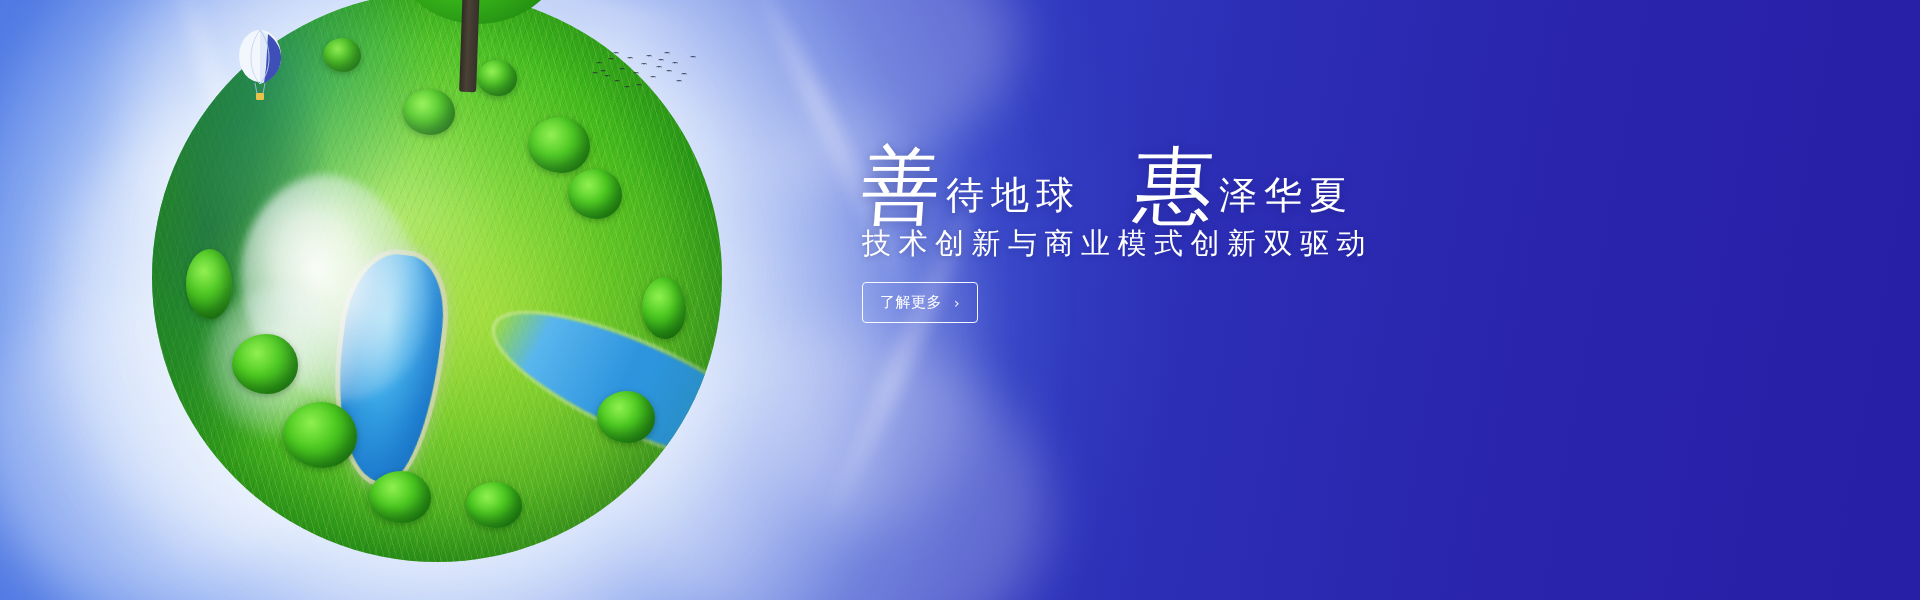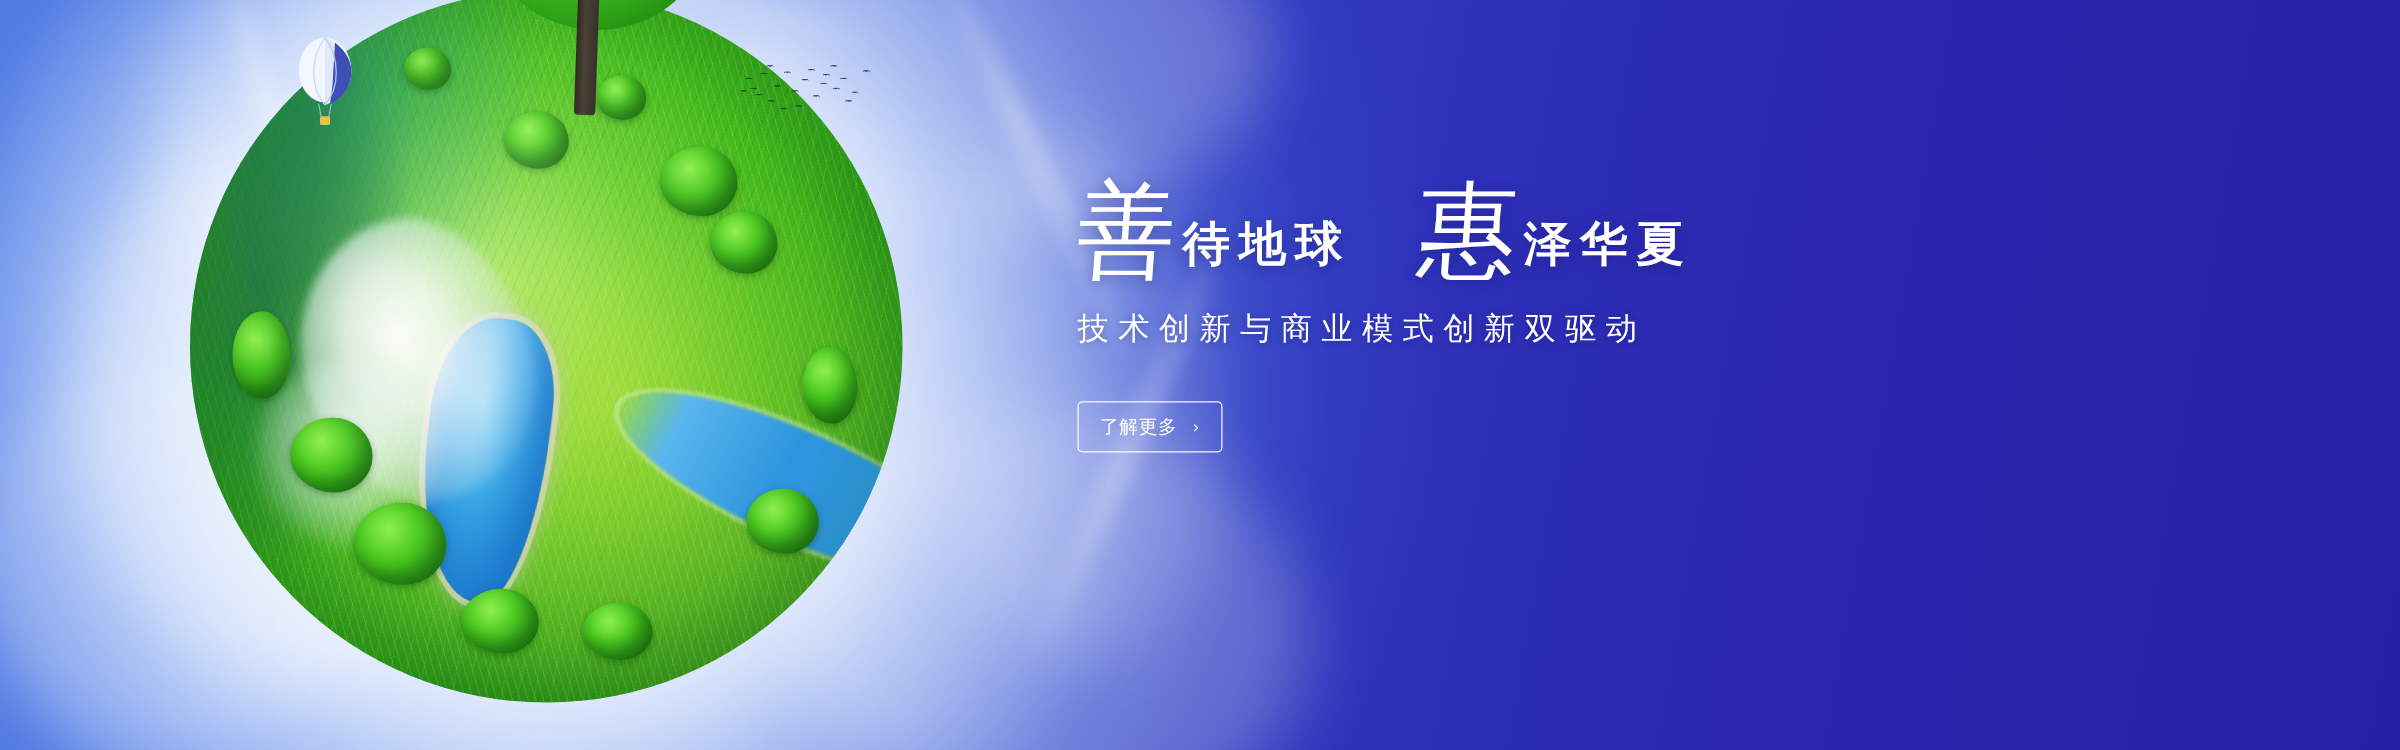--- a/index.html
+++ b/index.html
@@ -237,44 +237,43 @@
     letter-spacing:0;
     transform:skewX(-4deg) scaleY(1.06);
     margin-right:6px;
     padding-bottom:2px;
   }
   .small-chars {
     font-family:"DejaVu Serif","Liberation Serif",serif;
     font-size:38px;
     line-height:1;
     letter-spacing:7px;
-    font-weight:700;
+    font-weight:400;
     padding-bottom:10px;
   }
   #subtitle {
-    margin-top:22px;
     font-family:Liberation Serif, serif;
-    font-size:25px;
+    font-size:29px;
     letter-spacing:7.5px;
     font-weight:400;
     color:#ffffff;
     text-shadow:0 1px 6px rgba(20,20,90,0.3);
     white-space:nowrap;
   }
   #description {
     margin-top:19px;
     font-family:"DejaVu Sans","Liberation Sans",sans-serif;
     font-size:16.5px;
     letter-spacing:.6px;
     color:#f3f5ff;
     white-space:nowrap;
     text-shadow:0 1px 5px rgba(20,20,90,0.3);
   }
   #cta {
-    margin-top:42px;
+    margin-top:18px;
     display:inline-flex;
     align-items:center;
     justify-content:center;
     gap:12px;
     width:116px; height:41px;
     padding:1px 14px;
     border:1.4px solid rgba(255,255,255,0.95);
     border-radius:4px;
     background:transparent;
     color:#ffffff;

